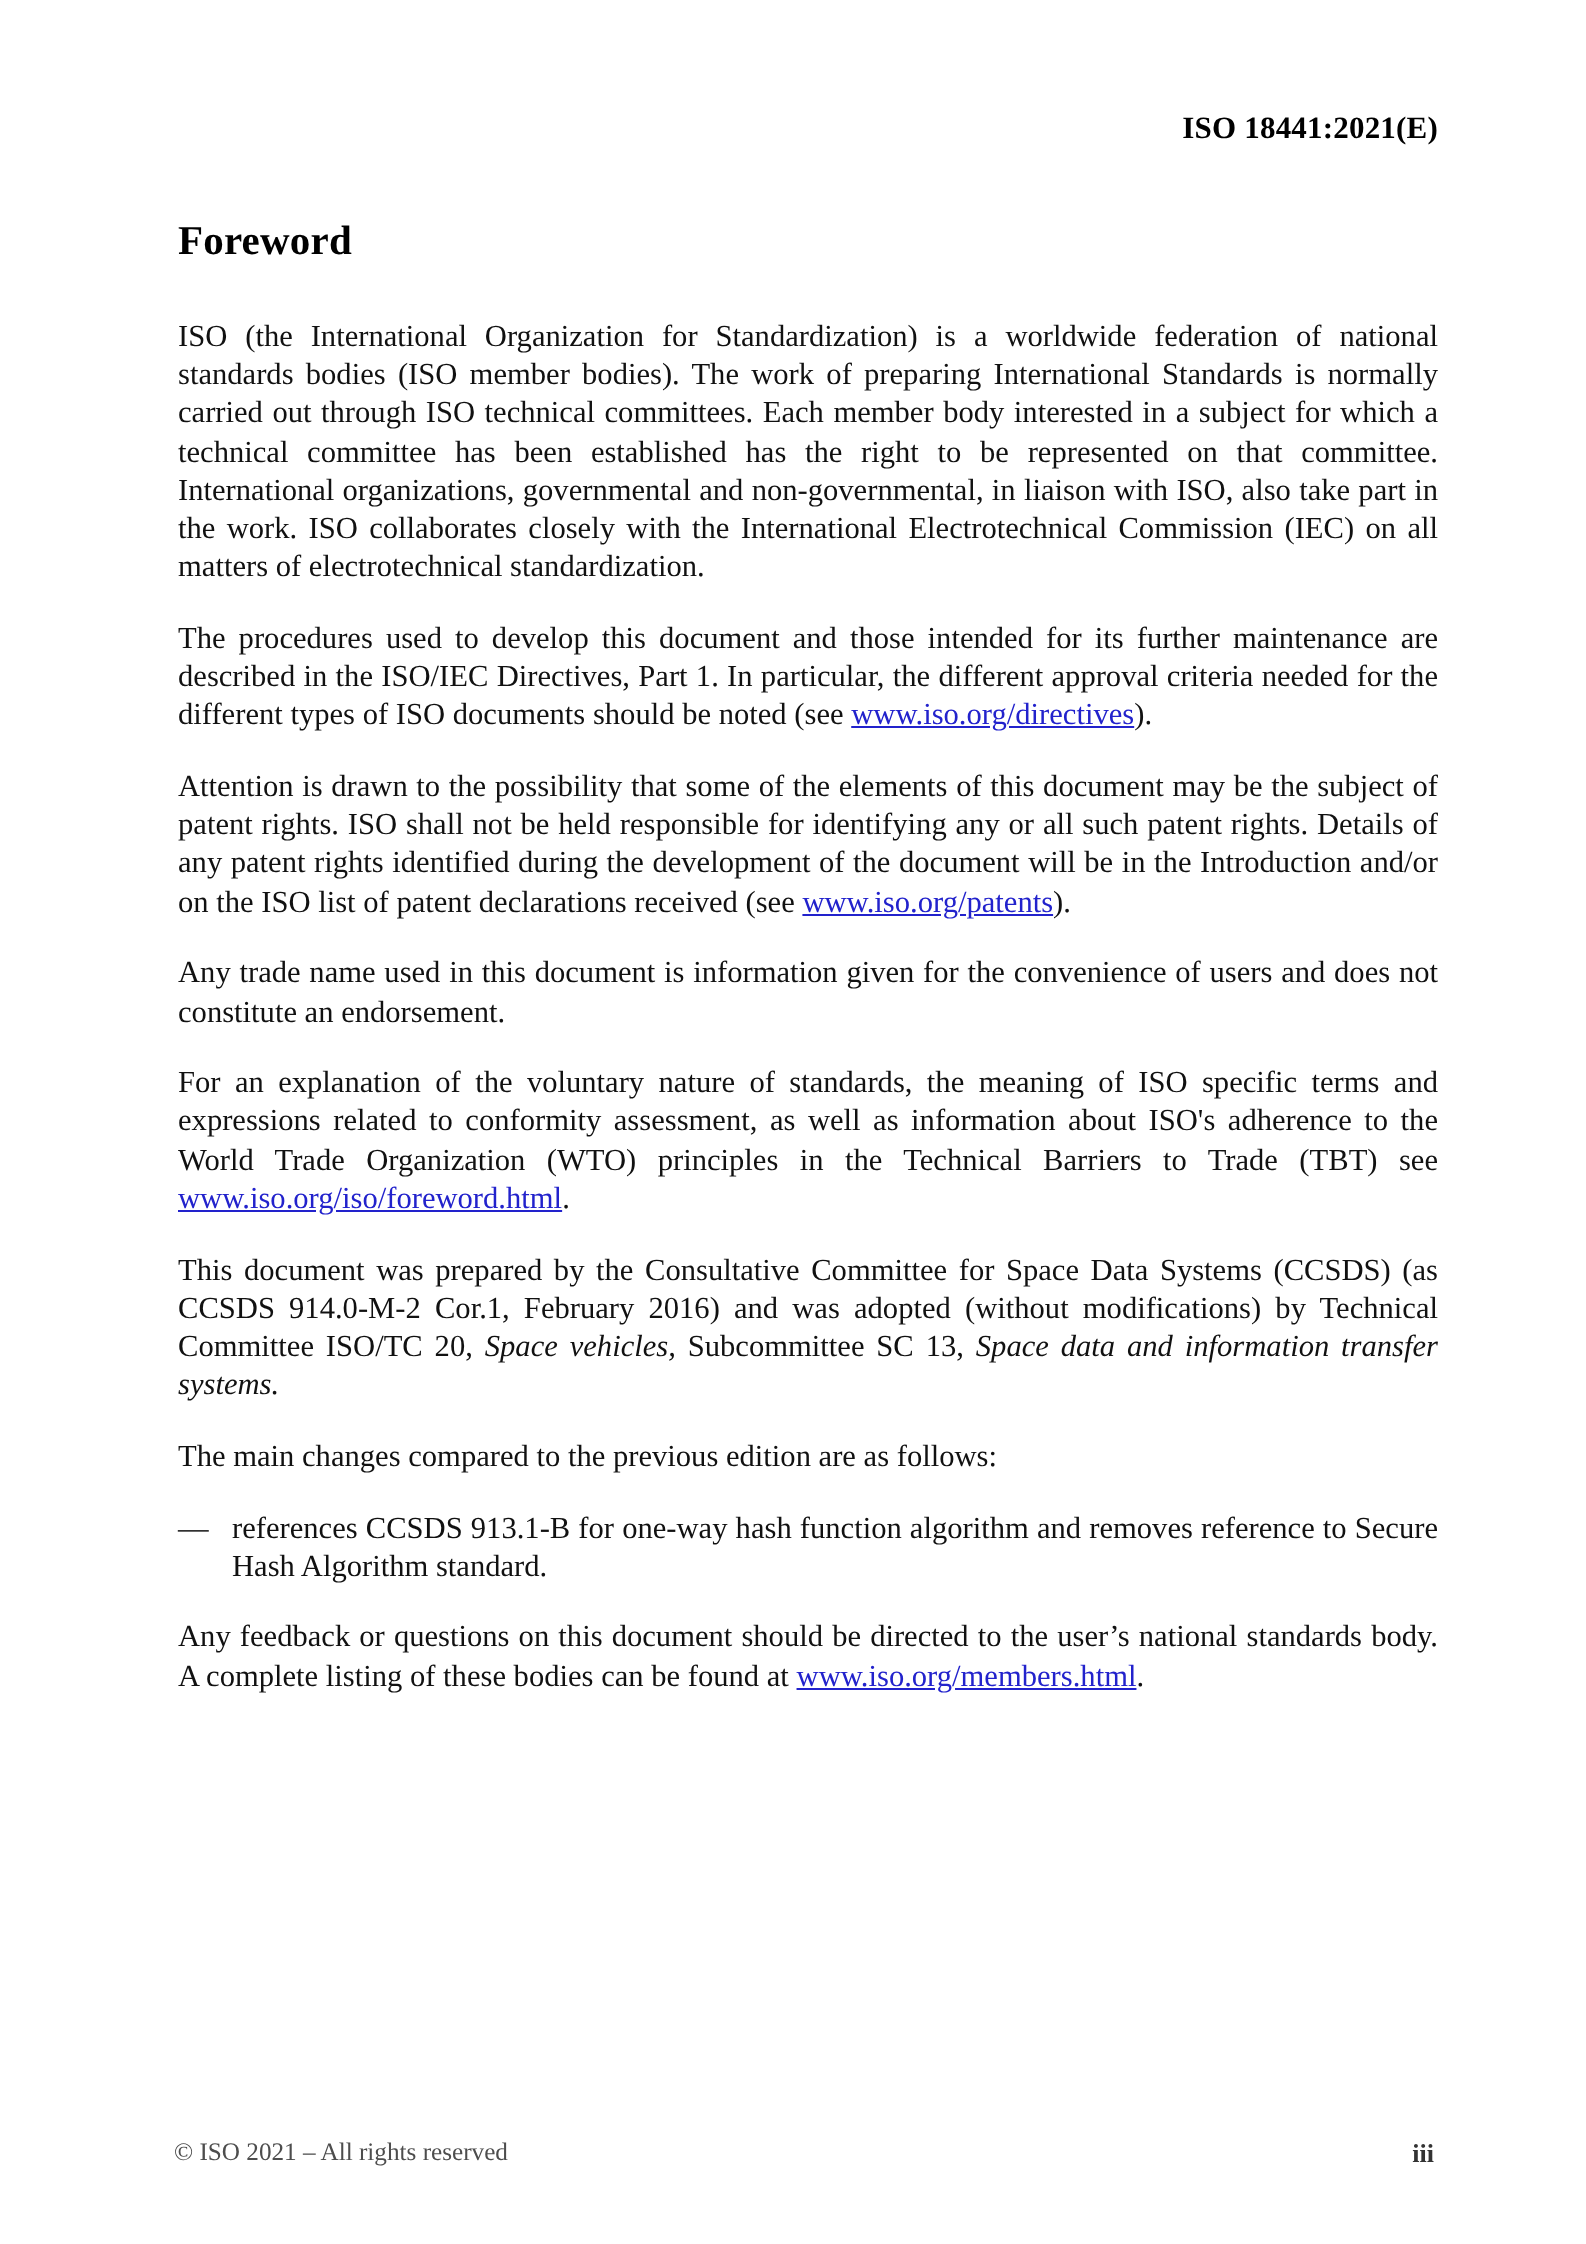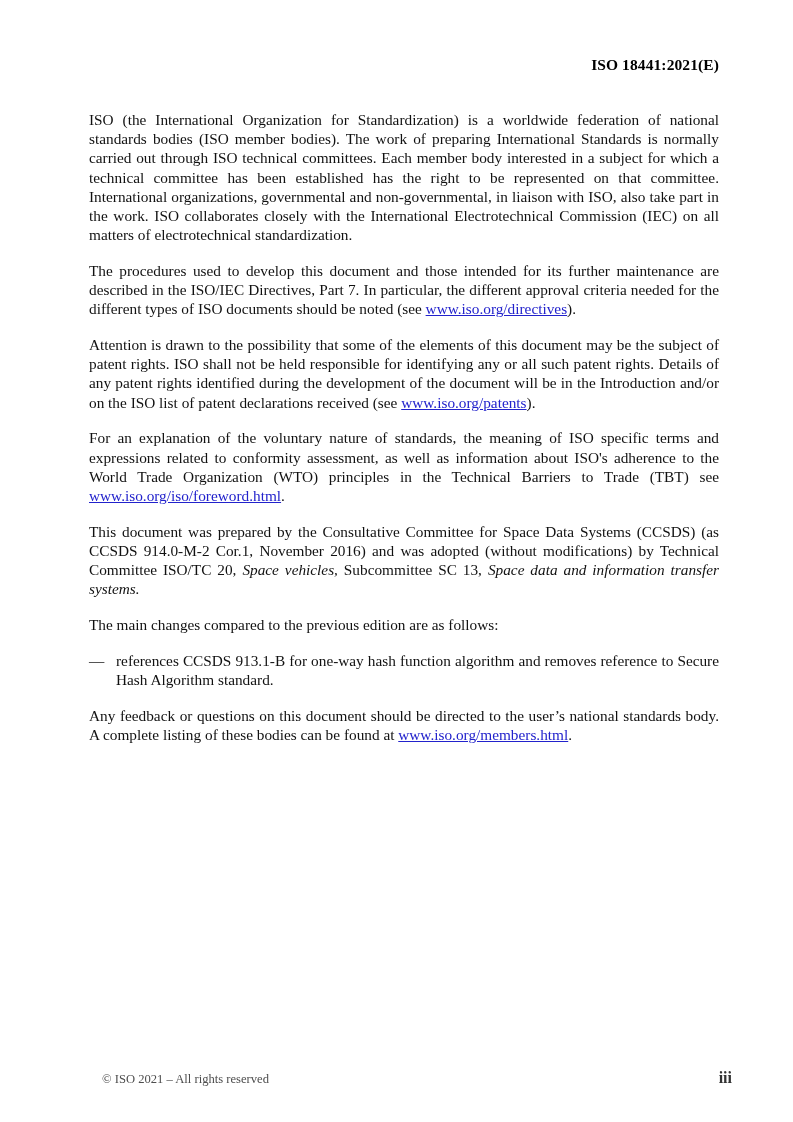--- a/index.html
+++ b/index.html
@@ -93,55 +93,57 @@
   ul.dash-list li .dash-marker {
     position: absolute;
     left: 0;
     top: 0;
     width: 20px;
   }
 
   
   .doc-footer {
     position: absolute;
-    left: 102px;
+    left: 87px;
     width: 630px;
     top: 1069px;
     display: flex;
     justify-content: space-between;
-    align-items: flex-end;
+    align-items: flex-start;
     font-size: 12.6px;
     color: #4d4d4d;
   }
   .doc-footer .page-num {
     font-weight: bold;
     color: #333;
-    font-size: 16px;
+    font-size: 13px;
   }
 </style>
 </head>
 <body>
 
 <div class="page">
 
   <div class="doc-header">ISO 18441:2021(E)</div>
 
   <div class="content">
 
+    <h1 class="foreword-title">Foreword</h1>
 
     <p class="body-par lastline-left">ISO (the International Organization for Standardization) is a worldwide federation of national standards bodies (ISO member bodies). The work of preparing International Standards is normally carried out through ISO technical committees. Each member body interested in a subject for which a technical committee has been established has the right to be represented on that committee. International organizations, governmental and non-governmental, in liaison with ISO, also take part in the work. ISO collaborates closely with the International Electrotechnical Commission (IEC) on all matters of electrotechnical standardization.</p>
 
-    <p class="body-par lastline-left"><span>The procedures used to develop this document and those intended for its further maintenance are described in the ISO/IEC Directives, Part 7. In particular, the different approval criteria needed for the different types of ISO documents should be noted (see </span><a class="doclink" href="#">www.iso.org/directives</a><span>).</span></p>
+    <p class="body-par lastline-left"><span>The procedures used to develop this document and those intended for its further maintenance are described in the ISO/IEC Directives, Part 1. In particular, the different approval criteria needed for the different types of ISO documents should be noted (see </span><a class="doclink" href="#">www.iso.org/directives</a><span>).</span></p>
 
     <p class="body-par lastline-left"><span>Attention is drawn to the possibility that some of the elements of this document may be the subject of patent rights. ISO shall not be held responsible for identifying any or all such patent rights. Details of any patent rights identified during the development of the document will be in the Introduction and/or on the ISO list of patent declarations received (see </span><a class="doclink" href="#">www.iso.org/patents</a><span>).</span></p>
 
+    <p class="body-par lastline-left">Any trade name used in this document is information given for the convenience of users and does not constitute an endorsement.</p>
 
     <p class="body-par lastline-left"><span>For an explanation of the voluntary nature of standards, the meaning of ISO specific terms and expressions related to conformity assessment, as well as information about ISO's adherence to the World Trade Organization (WTO) principles in the Technical Barriers to Trade (TBT) see </span><a class="doclink" href="#">www.iso.org/iso/foreword.html</a><span>.</span></p>
 
-    <p class="body-par lastline-left"><span>This document was prepared by the Consultative Committee for Space Data Systems (CCSDS) (as CCSDS 914.0-M-2 Cor.1, November 2016) and was adopted (without modifications) by Technical Committee ISO/TC 20, </span><em class="it">Space vehicles,</em><span> Subcommittee SC 13, </span><em class="it">Space data and information transfer systems.</em></p>
+    <p class="body-par lastline-left"><span>This document was prepared by the Consultative Committee for Space Data Systems (CCSDS) (as CCSDS 914.0-M-2 Cor.1, February 2016) and was adopted (without modifications) by Technical Committee ISO/TC 20, </span><em class="it">Space vehicles,</em><span> Subcommittee SC 13, </span><em class="it">Space data and information transfer systems.</em></p>
 
 
     <p class="body-par lastline-left">The main changes compared to the previous edition are as follows:</p>
 
     <ul class="dash-list">
       <li><span class="dash-marker">—</span><span>references CCSDS 913.1-B for one-way hash function algorithm and removes reference to Secure Hash Algorithm standard.</span></li>
     </ul>
 
     <p class="body-par lastline-left"><span>Any feedback or questions on this document should be directed to the user’s national standards body. A complete listing of these bodies can be found at </span><a class="doclink" href="#">www.iso.org/members.html</a><span>.</span></p>
 

